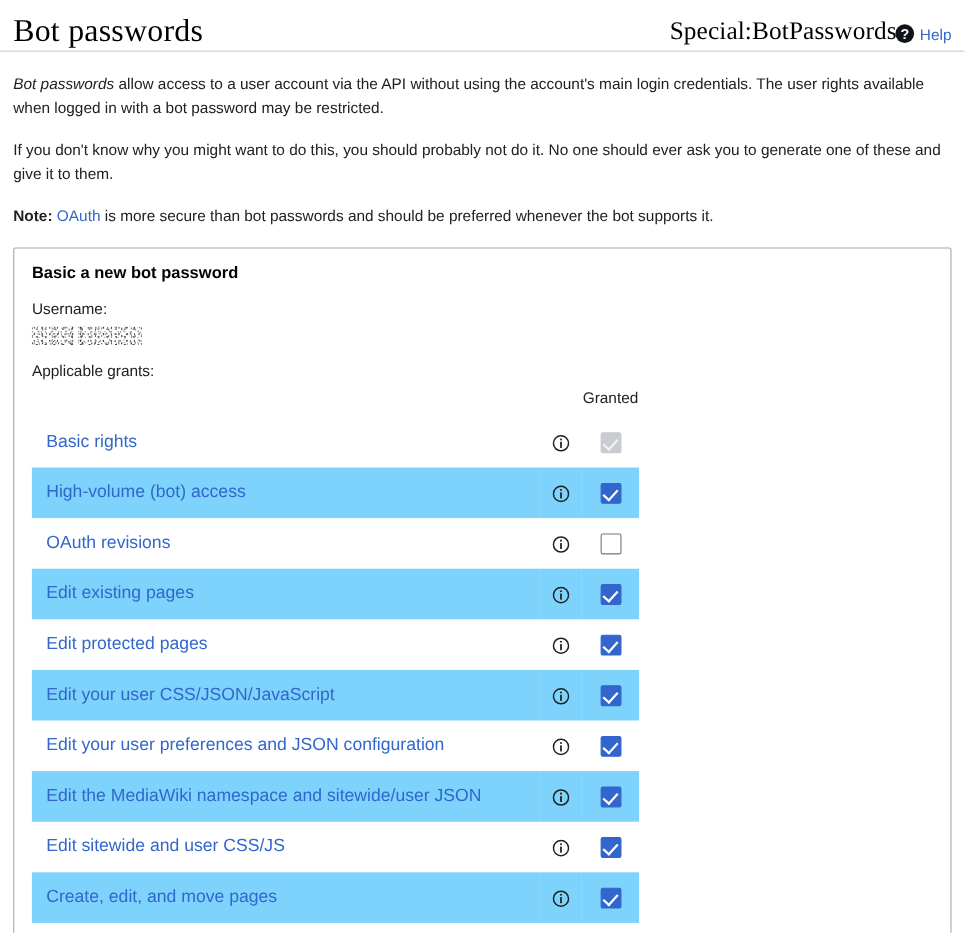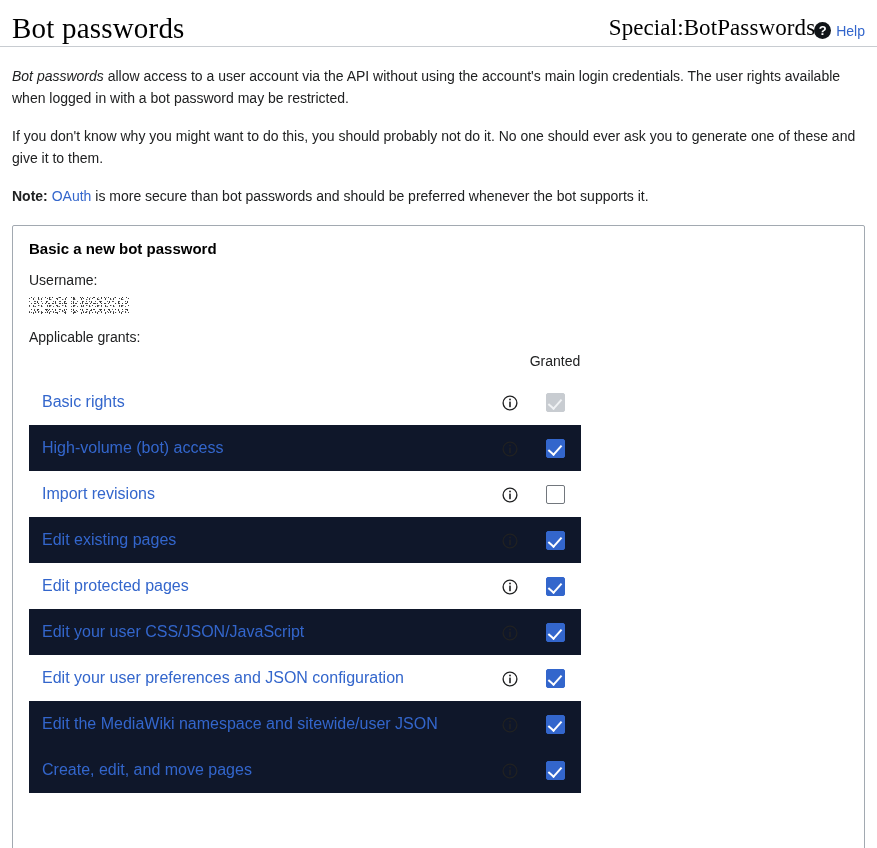--- a/index.html
+++ b/index.html
@@ -147,21 +147,21 @@
   .grants-table th.hdr-grant  { width: 52px; }
   .grants-table thead th {
     font-size: 14px;
     font-weight: normal;
     color: #202122;
     padding: 0 0 10px 0;
     text-align: center;
     vertical-align: bottom;
   }
   .grants-table tbody tr { height: 46px; }
-  .grants-table tbody tr.striped { background: #0f172a; }
+  .grants-table tbody tr.striped { background: #7dd3fc; }
   .grants-table td {
     padding: 0;
     vertical-align: middle;
   }
   .grant-name {
     padding-left: 13px;
     font-size: 16px;
     color: #3366cc;
     text-decoration: none;
     cursor: pointer;
@@ -263,21 +263,21 @@
           <tr class="striped">
             <td><a class="grant-name">High-volume (bot) access</a></td>
             <td class="cell-info"><span class="info-icon"><svg viewBox="0 0 20 20" width="16" height="16" aria-hidden="true">
                   <circle cx="10" cy="10" r="8.6" fill="none" stroke="#202122" stroke-width="1.7"></circle>
                   <circle cx="10" cy="5.6" r="1.15" fill="#202122"></circle>
                   <rect x="9" y="8.2" width="2" height="7" rx="0.4" fill="#202122"></rect>
                 </svg></span></td>
             <td class="cell-grant"><span class="cbox checked"></span></td>
           </tr>
           <tr>
-            <td><a class="grant-name">Import revisions</a></td>
+            <td><a class="grant-name">OAuth revisions</a></td>
             <td class="cell-info"><span class="info-icon"><svg viewBox="0 0 20 20" width="16" height="16" aria-hidden="true">
                   <circle cx="10" cy="10" r="8.6" fill="none" stroke="#202122" stroke-width="1.7"></circle>
                   <circle cx="10" cy="5.6" r="1.15" fill="#202122"></circle>
                   <rect x="9" y="8.2" width="2" height="7" rx="0.4" fill="#202122"></rect>
                 </svg></span></td>
             <td class="cell-grant"><span class="cbox unchecked"></span></td>
           </tr>
           <tr class="striped">
             <td><a class="grant-name">Edit existing pages</a></td>
             <td class="cell-info"><span class="info-icon"><svg viewBox="0 0 20 20" width="16" height="16" aria-hidden="true">
@@ -309,20 +309,29 @@
             <td><a class="grant-name">Edit your user preferences and JSON configuration</a></td>
             <td class="cell-info"><span class="info-icon"><svg viewBox="0 0 20 20" width="16" height="16" aria-hidden="true">
                   <circle cx="10" cy="10" r="8.6" fill="none" stroke="#202122" stroke-width="1.7"></circle>
                   <circle cx="10" cy="5.6" r="1.15" fill="#202122"></circle>
                   <rect x="9" y="8.2" width="2" height="7" rx="0.4" fill="#202122"></rect>
                 </svg></span></td>
             <td class="cell-grant"><span class="cbox checked"></span></td>
           </tr>
           <tr class="striped">
             <td><a class="grant-name">Edit the MediaWiki namespace and sitewide/user JSON</a></td>
+            <td class="cell-info"><span class="info-icon"><svg viewBox="0 0 20 20" width="16" height="16" aria-hidden="true">
+                  <circle cx="10" cy="10" r="8.6" fill="none" stroke="#202122" stroke-width="1.7"></circle>
+                  <circle cx="10" cy="5.6" r="1.15" fill="#202122"></circle>
+                  <rect x="9" y="8.2" width="2" height="7" rx="0.4" fill="#202122"></rect>
+                </svg></span></td>
+            <td class="cell-grant"><span class="cbox checked"></span></td>
+          </tr>
+          <tr>
+            <td><a class="grant-name">Edit sitewide and user CSS/JS</a></td>
             <td class="cell-info"><span class="info-icon"><svg viewBox="0 0 20 20" width="16" height="16" aria-hidden="true">
                   <circle cx="10" cy="10" r="8.6" fill="none" stroke="#202122" stroke-width="1.7"></circle>
                   <circle cx="10" cy="5.6" r="1.15" fill="#202122"></circle>
                   <rect x="9" y="8.2" width="2" height="7" rx="0.4" fill="#202122"></rect>
                 </svg></span></td>
             <td class="cell-grant"><span class="cbox checked"></span></td>
           </tr>
           <tr class="striped">
             <td><a class="grant-name">Create, edit, and move pages</a></td>
             <td class="cell-info"><span class="info-icon"><svg viewBox="0 0 20 20" width="16" height="16" aria-hidden="true">

